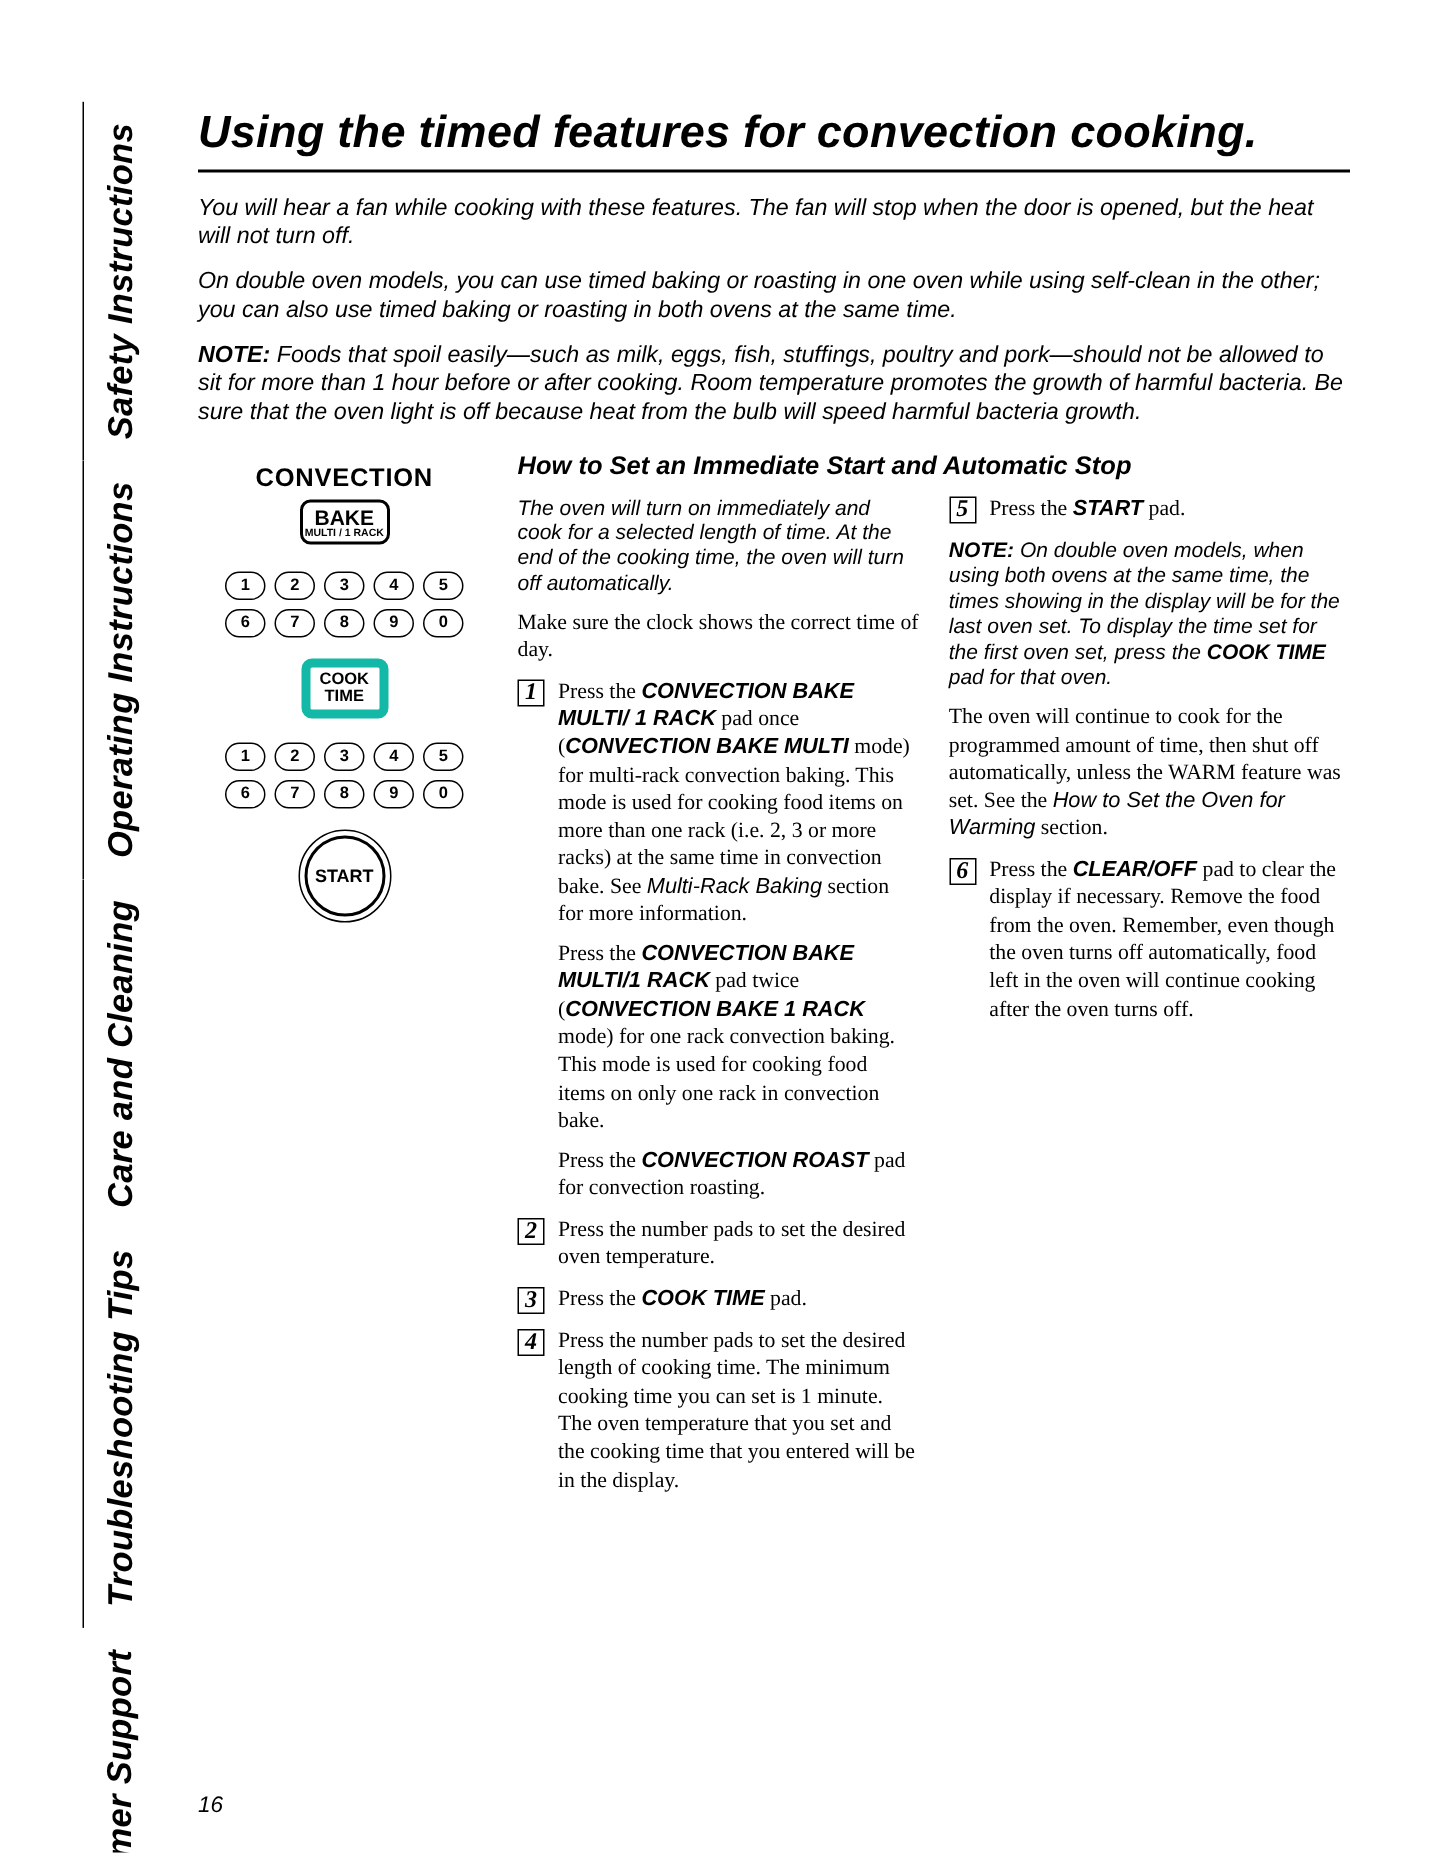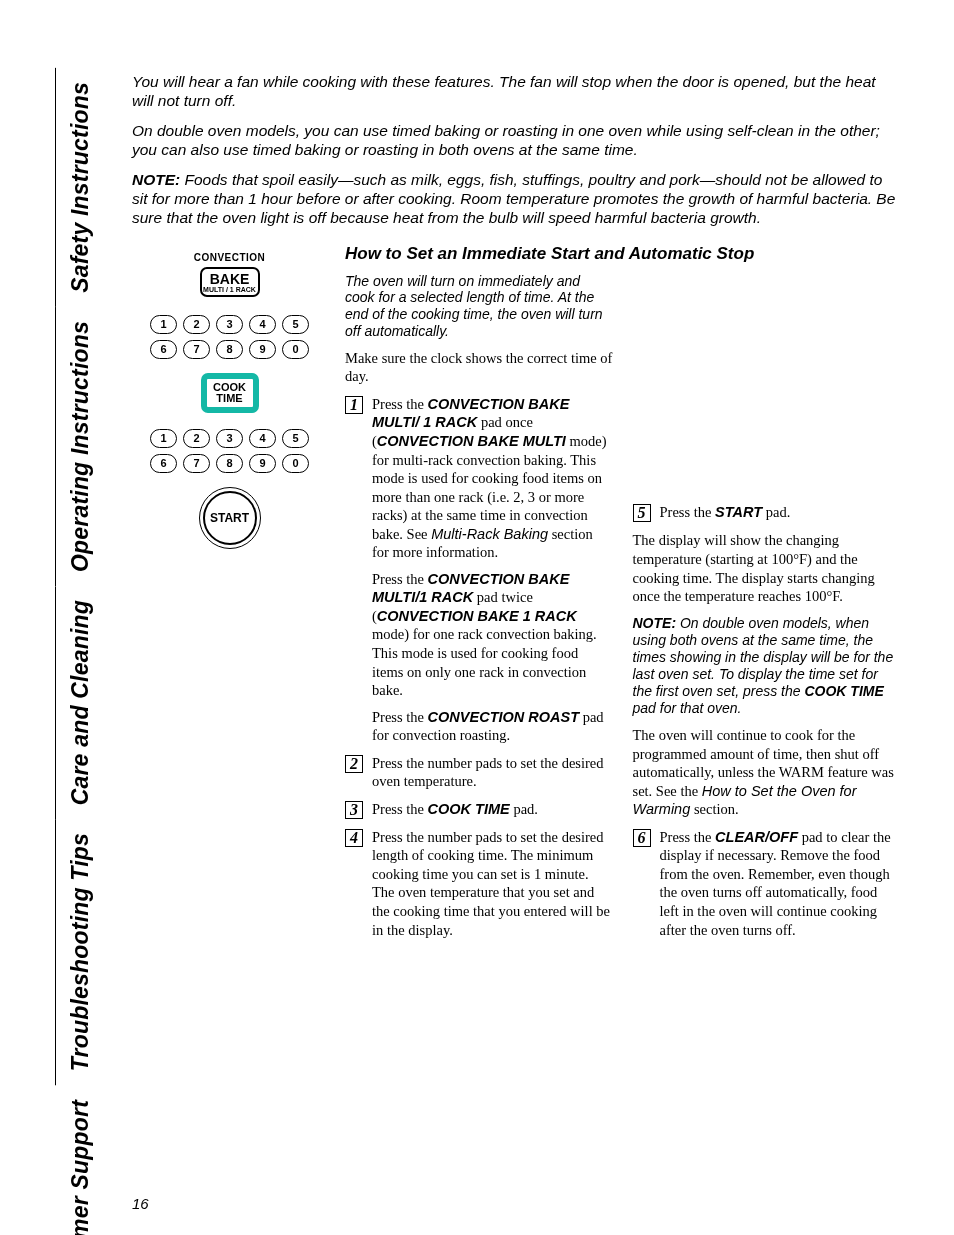--- a/index.html
+++ b/index.html
@@ -71,21 +71,21 @@
     }
     .illustration {
       width: 195px;
       flex-shrink: 0;
       text-align: center;
       padding-top: 8px;
     }
     .conv-label {
       font-family: Arial, sans-serif;
       font-weight: bold;
-      font-size: 10px;
+      font-size: 17px;
       letter-spacing: 0.5px;
       margin-bottom: 4px;
     }
     .bake-btn {
       border: 2px solid #000;
       border-radius: 7px;
       width: 60px;
       margin: 0 auto 18px auto;
       padding: 3px 0 2px 0;
       line-height: 1.0;
@@ -149,21 +149,20 @@
     .howto h2 {
       font-family: 'Arial Narrow', Arial, sans-serif;
       font-size: 17px;
       font-weight: bold;
       font-style: italic;
       margin-bottom: 9px;
     }
     .howto-cols {
       display: flex;
       gap: 20px;
-      align-items: flex-end;
     }
     .col { flex: 1; }
     .lead-italic {
       font-family: 'Arial Narrow', Arial, sans-serif;
       font-style: italic;
       font-size: 14px;
       line-height: 1.2;
       margin-bottom: 9px;
     }
     .body-text {
@@ -223,20 +222,21 @@
 
 <div class="side-tabs">
   <div class="tab tab-safety">Safety Instructions</div>
   <div class="tab tab-operating">Operating Instructions</div>
   <div class="tab tab-care">Care and Cleaning</div>
   <div class="tab tab-trouble">Troubleshooting Tips</div>
   <div class="tab tab-consumer">Consumer Support</div>
 </div>
 
 <div class="content">
+  <h1>Using the timed features for convection cooking.</h1>
 
   <div class="intro">
     <p>You will hear a fan while cooking with these features. The fan will stop when the door is opened, but the heat will not turn off.</p>
     <p>On double oven models, you can use timed baking or roasting in one oven while using self-clean in the other; you can also use timed baking or roasting in both ovens at the same time.</p>
     <p><span class="note-label">NOTE:</span><span> Foods that spoil easily—such as milk, eggs, fish, stuffings, poultry and pork—should not be allowed to sit for more than 1 hour before or after cooking. Room temperature promotes the growth of harmful bacteria. Be sure that the oven light is off because heat from the bulb will speed harmful bacteria growth.</span></p>
   </div>
 
   <div class="main-row">
     <div class="illustration">
       <div class="conv-label">CONVECTION</div>
@@ -311,21 +311,20 @@
             <div class="step-body">Press the number pads to set the desired length of cooking time. The minimum cooking time you can set is 1 minute. The oven temperature that you set and the cooking time that you entered will be in the display.</div>
           </div>
         </div>
 
         <div class="col">
           <div class="step">
             <div class="step-num">5</div>
             <div class="step-body"><span>Press the </span><span class="pad">START</span><span> pad.</span></div>
           </div>
 
-          <p class="body-text">The display will show the changing temperature (starting at 100°F) and the cooking time. The display starts changing once the temperature reaches 100°F.</p>
 
           <p class="note-block"><span class="nb">NOTE:</span><span> On double oven models, when using both ovens at the same time, the times showing in the display will be for the last oven set. To display the time set for the first oven set, press the </span><span class="nb">COOK TIME</span><span> pad for that oven.</span></p>
 
           <p class="body-text"><span>The oven will continue to cook for the programmed amount of time, then shut off automatically, unless the WARM feature was set. See the </span><span class="ital-ref">How to Set the Oven for Warming</span><span> section.</span></p>
 
           <div class="step">
             <div class="step-num">6</div>
             <div class="step-body"><span>Press the </span><span class="pad">CLEAR/OFF</span><span> pad to clear the display if necessary. Remove the food from the oven. Remember, even though the oven turns off automatically, food left in the oven will continue cooking after the oven turns off.</span></div>
           </div>
         </div>

